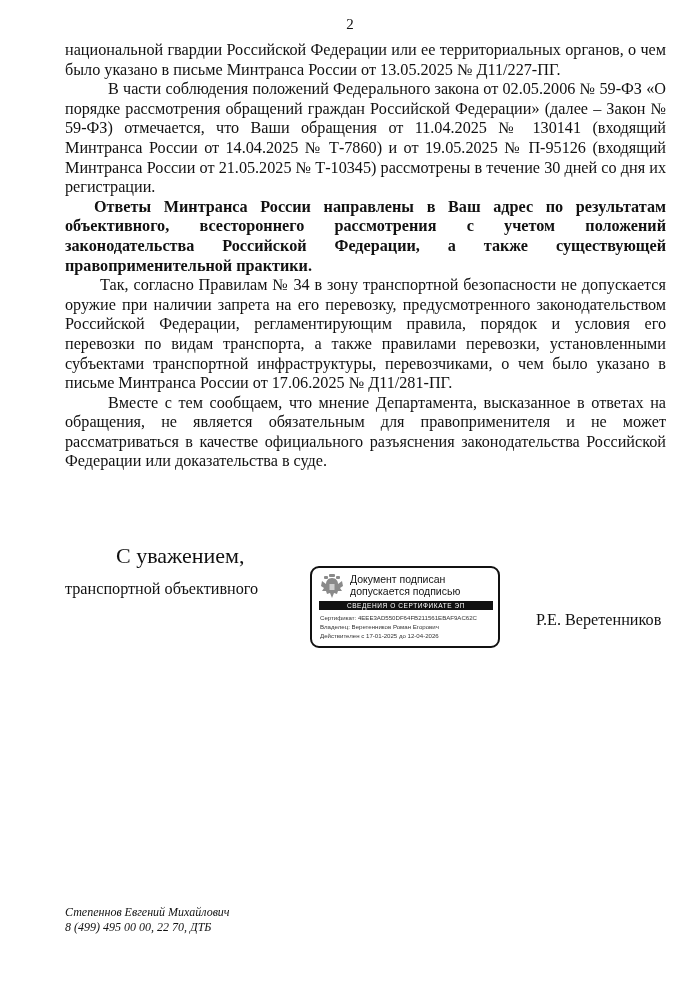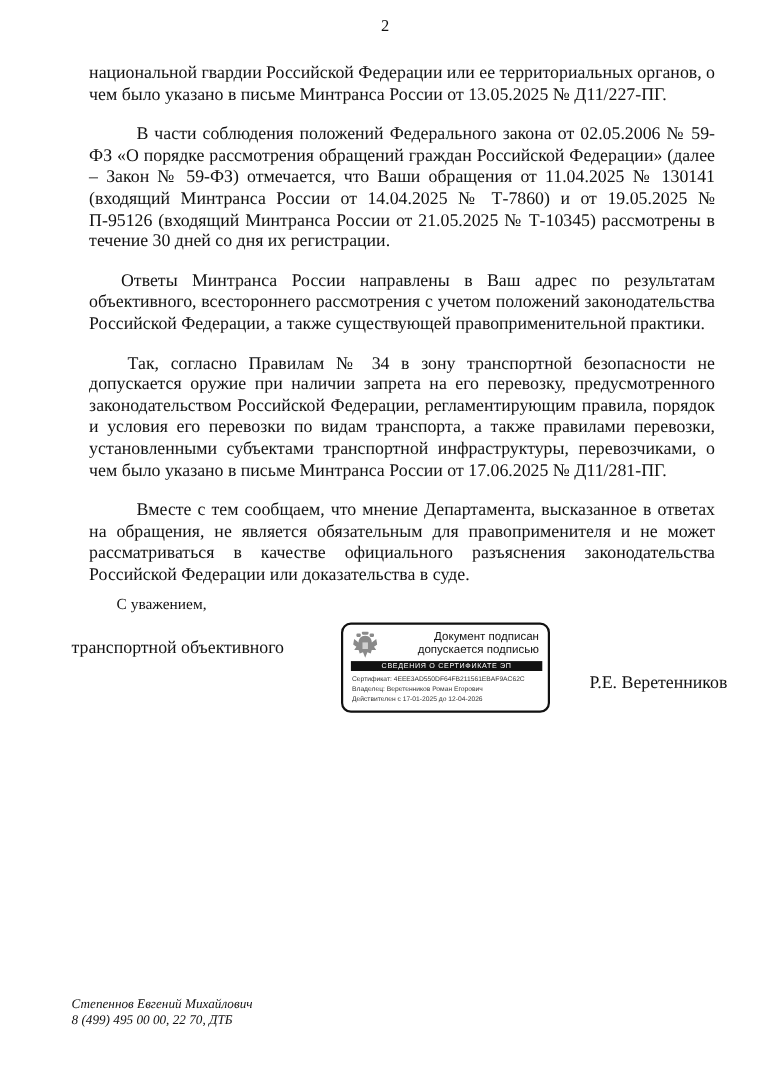--- a/index.html
+++ b/index.html
@@ -25,34 +25,34 @@
     }
     .body-text {
       position: absolute;
       top: 41px;
       left: 65px;
       width: 601px;
       font-size: 16.2px;
       line-height: 19.6px;
     }
     .body-text p {
-      margin: 16px;
+      margin: 0;
       text-align: justify;
       text-align-last: left;
     }
     .indent-big { text-indent: 43px; }
-    .indent-small { text-indent: 29px; }
+    .indent-small { text-indent: 29px; font-weight: bold; }
     .indent-mid { text-indent: 35px; }
     .last-line-justify { text-align-last: justify !important; }
 
     .closing {
       position: absolute;
       top: 543px;
-      left: 106px;
-      font-size: 14px;
+      left: 116px;
+      font-size: 22px;
     }
     .signer-title {
       position: absolute;
       top: 580px;
       left: 65px;
       font-size: 16.2px;
       line-height: 19.6px;
     }
     .signer-name {
       position: absolute;
@@ -77,21 +77,21 @@
       top: 6px;
       left: 9px;
       width: 22px;
       height: 26px;
     }
     .stamp-heading {
       position: absolute;
       top: 5px;
       left: 38px;
       width: 140px;
-      text-align: right;
+      text-align: left;
       font-size: 10.5px;
       line-height: 12px;
       color: #111;
     }
     .stamp-bar {
       position: absolute;
       top: 33px;
       left: 7px;
       width: 174px;
       height: 9px;

